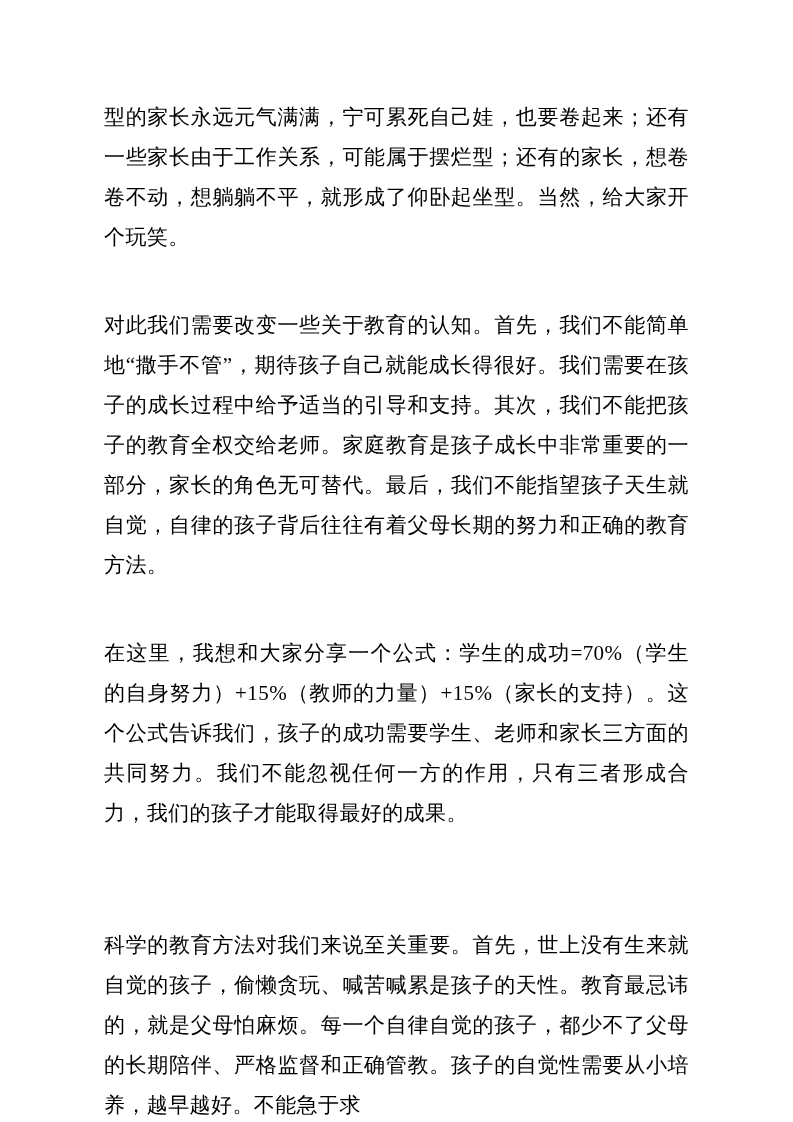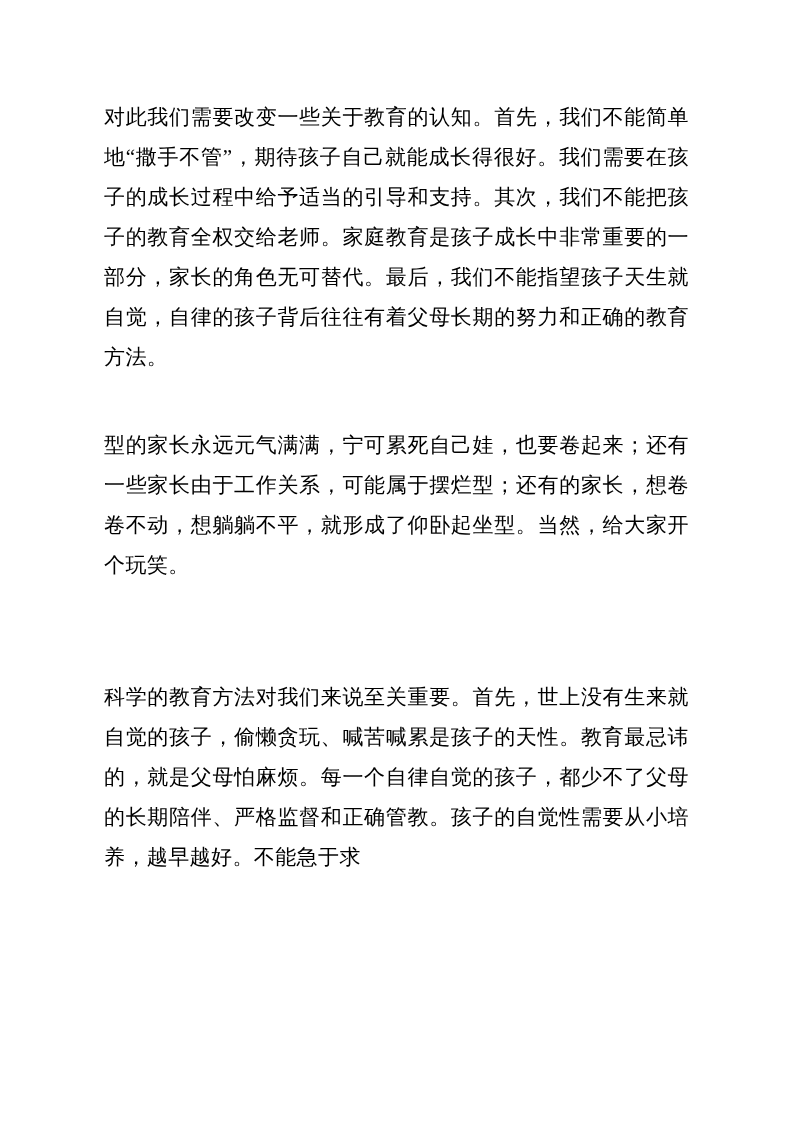--- a/index.html
+++ b/index.html
@@ -29,19 +29,20 @@
   }
   
   .doc-paragraph.gap-before {
     margin-top: 92px;
   }
 </style>
 </head>
 <body>
 
 <div class="page">
+  <p class="doc-paragraph">型的家长永远元气满满，宁可累死自己娃，也要卷起来；还有一些家长由于工作关系，可能属于摆烂型；还有的家长，想卷卷不动，想躺躺不平，就形成了仰卧起坐型。当然，给大家开个玩笑。</p>
+
   <p class="doc-paragraph">对此我们需要改变一些关于教育的认知。首先，我们不能简单地“撒手不管”，期待孩子自己就能成长得很好。我们需要在孩子的成长过程中给予适当的引导和支持。其次，我们不能把孩子的教育全权交给老师。家庭教育是孩子成长中非常重要的一部分，家长的角色无可替代。最后，我们不能指望孩子天生就自觉，自律的孩子背后往往有着父母长期的努力和正确的教育方法。</p>
 
-  <p class="doc-paragraph">型的家长永远元气满满，宁可累死自己娃，也要卷起来；还有一些家长由于工作关系，可能属于摆烂型；还有的家长，想卷卷不动，想躺躺不平，就形成了仰卧起坐型。当然，给大家开个玩笑。</p>
-
+  <p class="doc-paragraph">在这里，我想和大家分享一个公式：学生的成功=70%（学生的自身努力）+15%（教师的力量）+15%（家长的支持）。这个公式告诉我们，孩子的成功需要学生、老师和家长三方面的共同努力。我们不能忽视任何一方的作用，只有三者形成合力，我们的孩子才能取得最好的成果。</p>
 
   <p class="doc-paragraph gap-before">科学的教育方法对我们来说至关重要。首先，世上没有生来就自觉的孩子，偷懒贪玩、喊苦喊累是孩子的天性。教育最忌讳的，就是父母怕麻烦。每一个自律自觉的孩子，都少不了父母的长期陪伴、严格监督和正确管教。孩子的自觉性需要从小培养，越早越好。不能急于求</p>
 </div>
 
 </body></html>

